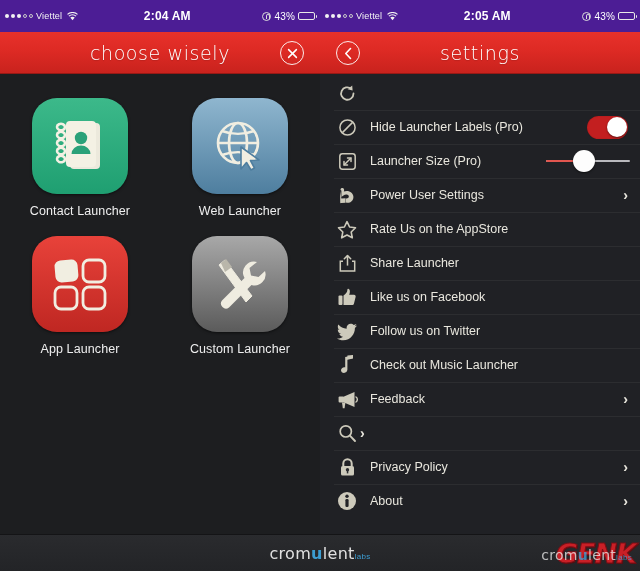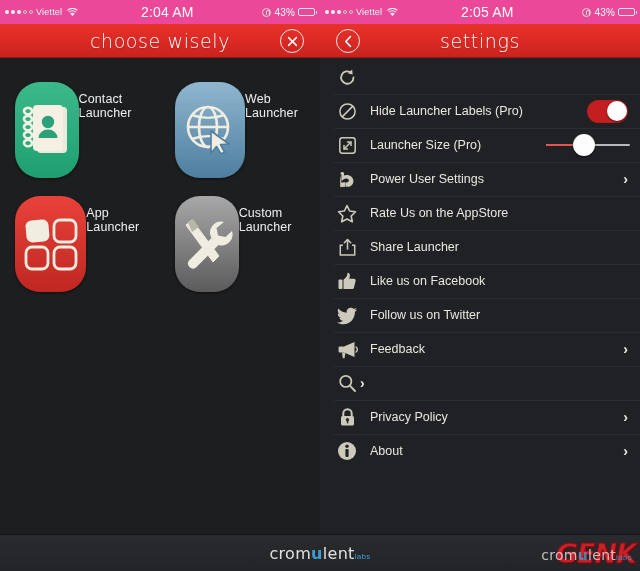--- a/index.html
+++ b/index.html
@@ -12,49 +12,49 @@
   .screen { position: relative; width: 640px; height: 571px; background: #1f2023; }
 
   
   .panes { display: flex; width: 640px; height: 534px; }
   .pane { width: 320px; height: 534px; position: relative; background: #1e1f22; overflow: hidden; }
   .pane.left  { background: #1d1e20; }
   .pane.right { background: #202125; }
 
   
   .statusbar {
-    height: 24px; background: #ec4899; color: #f2f2f2;
+    height: 32px; background: #4c1d95; color: #f2f2f2;
     display: flex; align-items: center; font-size: 9px;
     padding: 0 5px; letter-spacing: .2px;
   }
   .sb-left { display: flex; align-items: center; gap: 3px; }
   .dots { display: flex; gap: 2px; align-items: center; }
   .dot { width: 4px; height: 4px; border-radius: 50%; background: #f2f2f2; }
   .dot.hollow { background: transparent; border: 1px solid #c9c9c9; width: 4px; height: 4px; }
   .carrier { font-size: 9px; color: #f4f4f4; }
   .wifi { position: relative; width: 11px; height: 9px; margin-left: 2px; }
   .wifi svg { display: block; }
-  .sb-center { flex: 1; text-align: center; font-size: 14px; font-weight: normal; color: #fff;
+  .sb-center { flex: 1; text-align: center; font-size: 12px; font-weight: bold; color: #fff;
                margin-left: -6px; }
   .sb-right { display: flex; align-items: center; gap: 3px; }
   .lock-rot { width: 9px; height: 9px; border: 1px solid #dcdcdc; border-radius: 50%;
               position: relative; }
   .lock-rot::after { content: ""; position: absolute; left: 3px; top: 1.5px;
                      width: 2px; height: 4px; border: 1px solid #dcdcdc; border-bottom: none;
                      border-radius: 2px 2px 0 0; }
   .batt-pct { font-size: 10px; color: #fff; }
   .batt { width: 17px; height: 8px; border: 1px solid #e8e8e8; border-radius: 2px;
           position: relative; padding: 1px; }
   .batt::after { content: ""; position: absolute; right: -3px; top: 2px; width: 1.5px;
                  height: 3px; background: #e8e8e8; border-radius: 0 1px 1px 0; }
   .batt-fill { height: 100%; background: #fff; border-radius: 1px; }
 
   
   .navbar {
-    height: 34px; position: relative;
+    height: 42px; position: relative;
     background: linear-gradient(180deg,#e8312b 0%, #dd2a24 45%, #c8221d 100%);
     display: flex; align-items: center; justify-content: center;
     box-shadow: inset 0 -1px 0 rgba(0,0,0,.25);
   }
   .nav-title {
     color: #fff; font-size: 19px; font-weight: 300;
     font-family: "DejaVu Sans", sans-serif;
     letter-spacing: .6px;
     text-shadow: 0 1px 1px rgba(0,0,0,.15);
   }
@@ -66,21 +66,21 @@
   }
   .nav-btn.close { right: 16px; }
   .nav-btn.back  { left: 16px; }
 
   
   .grid {
     padding: 24px 0 0 0; display: grid;
     grid-template-columns: 1fr 1fr; row-gap: 18px;
     justify-items: center;
   }
-  .tile { display: flex; width: 130px; }
+  .tile { display: flex; flex-direction: column; align-items: center; width: 130px; }
   .icon-sq {
     width: 96px; height: 96px; border-radius: 25px;
     display: flex; align-items: center; justify-content: center;
     box-shadow: 0 1px 3px rgba(0,0,0,.55);
     position: relative; overflow: hidden;
   }
   .icon-sq.green  { background: linear-gradient(180deg,#3cb98a 0%, #1f9f71 100%); }
   .icon-sq.blue   { background: linear-gradient(180deg,#8fb6cf 0%, #4e7e9f 100%); }
   .icon-sq.red    { background: linear-gradient(180deg,#e8423a 0%, #bf2722 100%); }
   .icon-sq.gray   { background: linear-gradient(180deg,#a8a8a8 0%, #5b5b5b 100%); }
@@ -395,20 +395,29 @@
 
         <div class="srow">
           <span class="srow-icon">
             <svg width="21" height="19" viewBox="0 0 21 19">
                 <path d="M20 3.6 c-0.8 0.4 -1.6 0.6 -2.4 0.7 c0.9 -0.5 1.5 -1.3 1.8 -2.3 c-0.8 0.5 -1.7 0.8 -2.6 1 C16 2.2 14.9 1.7 13.7 1.7 c-2.3 0 -4.1 1.9 -4.1 4.1 c0 0.3 0 0.6 0.1 0.9 C6.3 6.6 3.4 5 1.4 2.6 C1 3.2 0.8 3.9 0.8 4.7 c0 1.4 0.7 2.7 1.8 3.4 C1.9 8.1 1.3 7.9 0.8 7.6 v0.1 c0 2 1.4 3.7 3.3 4.1 c-0.3 0.1 -0.7 0.1 -1.1 0.1 c-0.3 0 -0.5 0 -0.8 -0.1 c0.5 1.6 2 2.8 3.8 2.9 c-1.4 1.1 -3.2 1.8 -5.1 1.8 c-0.3 0 -0.7 0 -1 -0.1 c1.8 1.2 4 1.8 6.3 1.8 c7.6 0 11.7 -6.3 11.7 -11.7 v-0.5 C18.8 5.3 19.5 4.5 20 3.6 z" fill="#cdcabb"></path>
               </svg>
           </span>
           <span class="srow-label">Follow us on Twitter</span>
         </div>
 
+        <div class="srow">
+          <span class="srow-icon">
+            <svg width="17" height="20" viewBox="0 0 17 20">
+                <path d="M6.2 2 L14 0.6 L14 3.6 L8.4 4.8 L8.4 14.6 C8.4 16.4 6.8 18 5 18 C3.3 18 2 16.8 2 15.3 C2 13.6 3.5 12.2 5.3 12.2 C5.8 12.2 6.2 12.3 6.2 12.3 Z" fill="#cdcabb"></path>
+                <path d="M8.4 0.6 L14 0 L14 3 L8.4 4.2 Z" fill="#cdcabb"></path>
+              </svg>
+          </span>
+          <span class="srow-label">Check out Music Launcher</span>
+        </div>
 
         <div class="srow">
           <span class="srow-icon">
             <svg width="21" height="19" viewBox="0 0 21 19">
                 <path d="M17.5 2 L7 6.6 L7 12.4 L17.5 17 Z" fill="#cdcabb"></path>
                 <rect x="1.6" y="6.4" width="5.6" height="6.2" rx="1" fill="#cdcabb"></rect>
                 <path d="M5 12.6 L8.4 12.6 L7.6 18.2 L5.8 18.2 Z" fill="#cdcabb"></path>
                 <path d="M19 7 a3 3 0 0 1 0 5" fill="none" stroke="#cdcabb" stroke-width="1.4" stroke-linecap="round"></path>
               </svg>
           </span>

